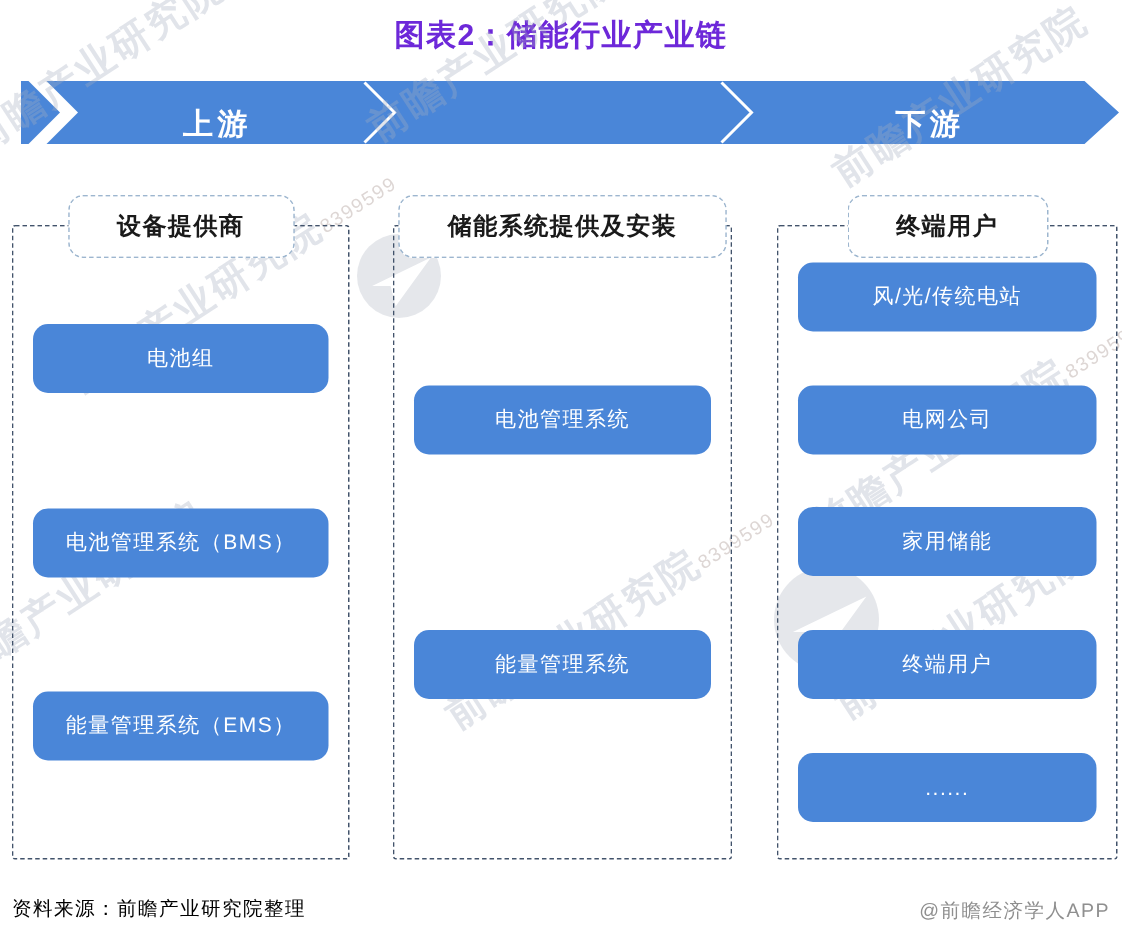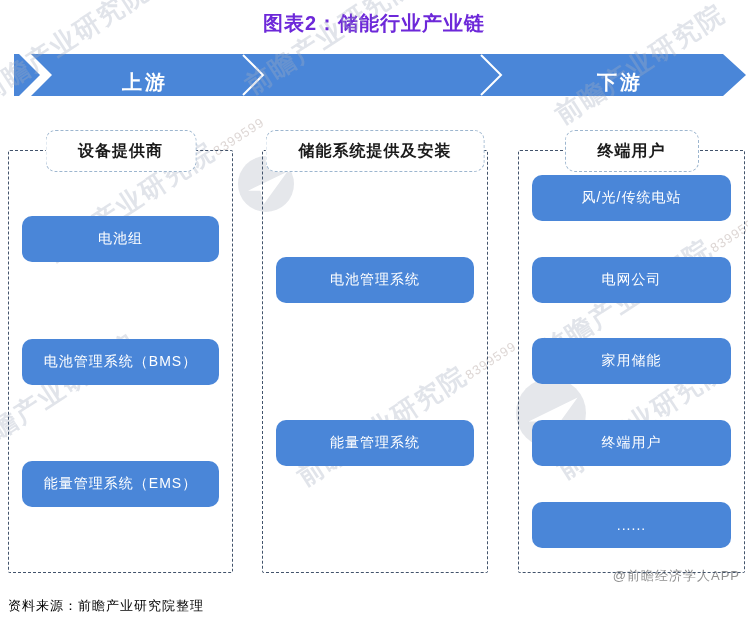--- a/index.html
+++ b/index.html
@@ -62,21 +62,21 @@
   .wm-logo .plane{
     position:absolute;inset:0;background:#ffffff;
     clip-path:polygon(18% 62%, 88% 28%, 46% 86%, 40% 62%);
   }
   
   .source-note{
     position:absolute;left:8px;top:597px;
     font-size:13px;color:#000000;letter-spacing:1px;
   }
   .app-credit{
-    position:absolute;right:8px;top:567px;
+    position:absolute;right:8px;top:598px;
     font-size:13px;color:#8f8f8f;letter-spacing:1px;
   }
 </style>
 </head>
 <body>
 
 <div class="stage">
 
   <div class="wm-layer">
     <span class="wm" style="left:-18px;top:78px">前瞻产业研究院</span>

